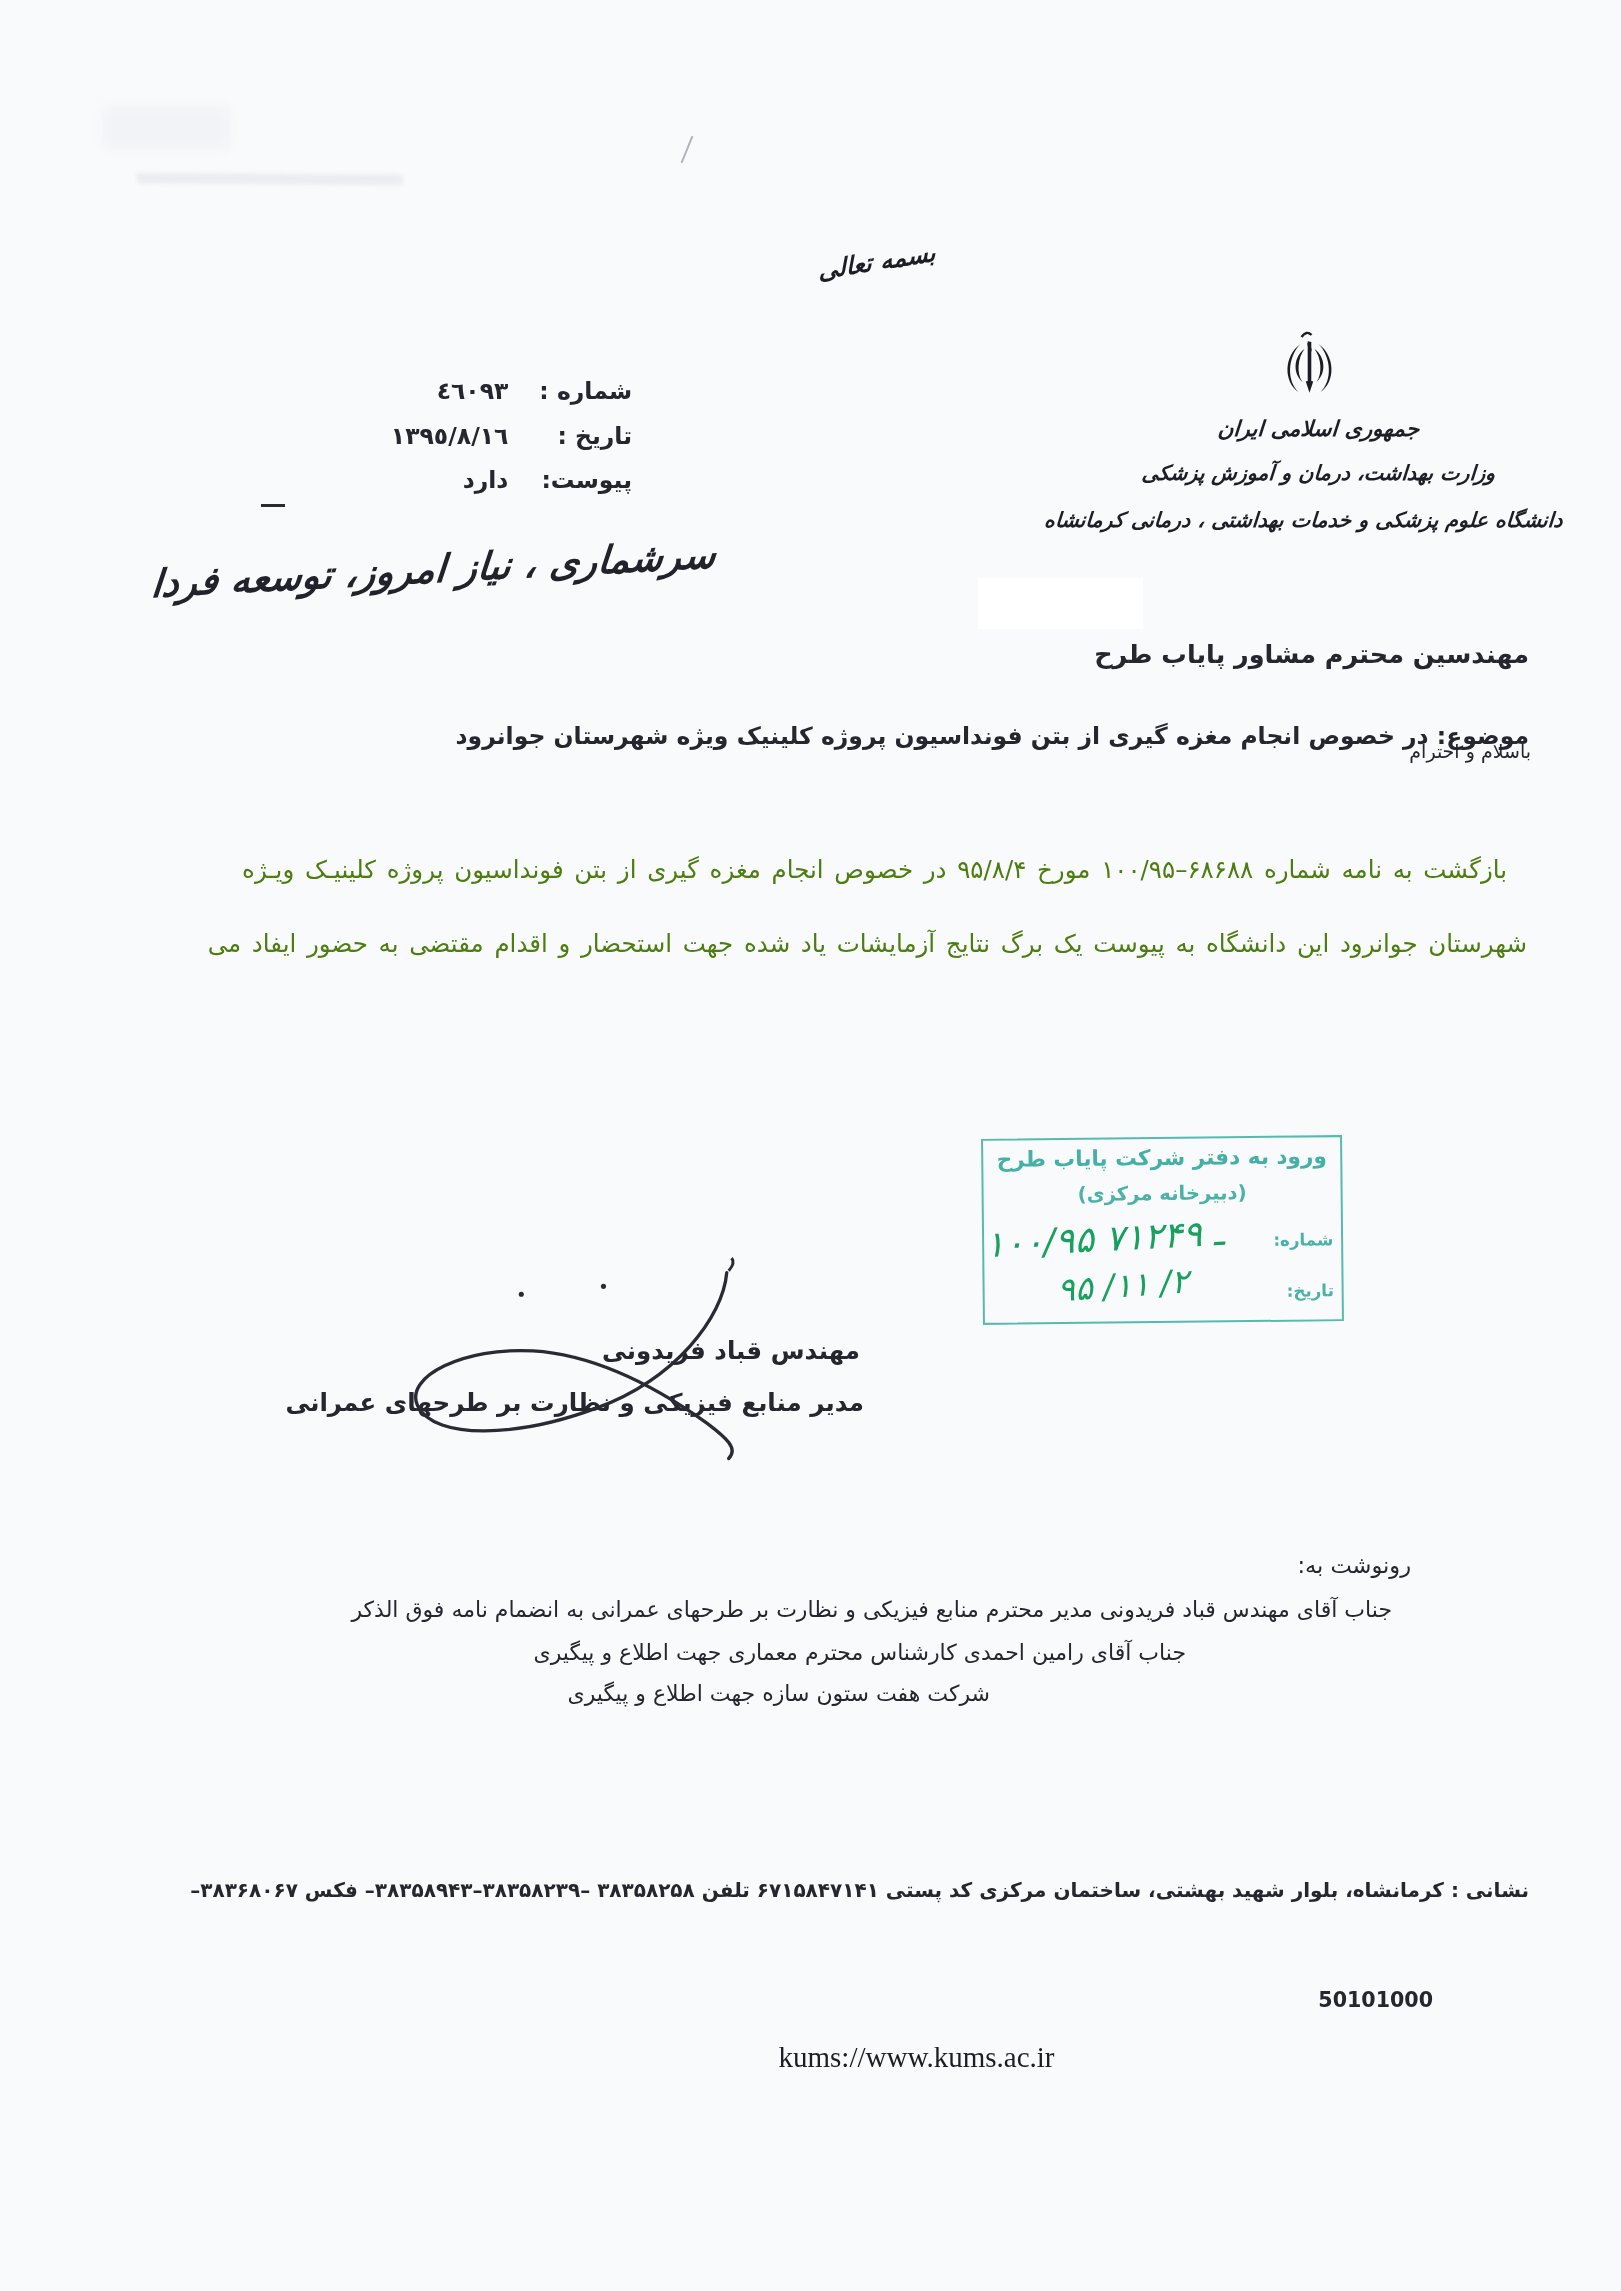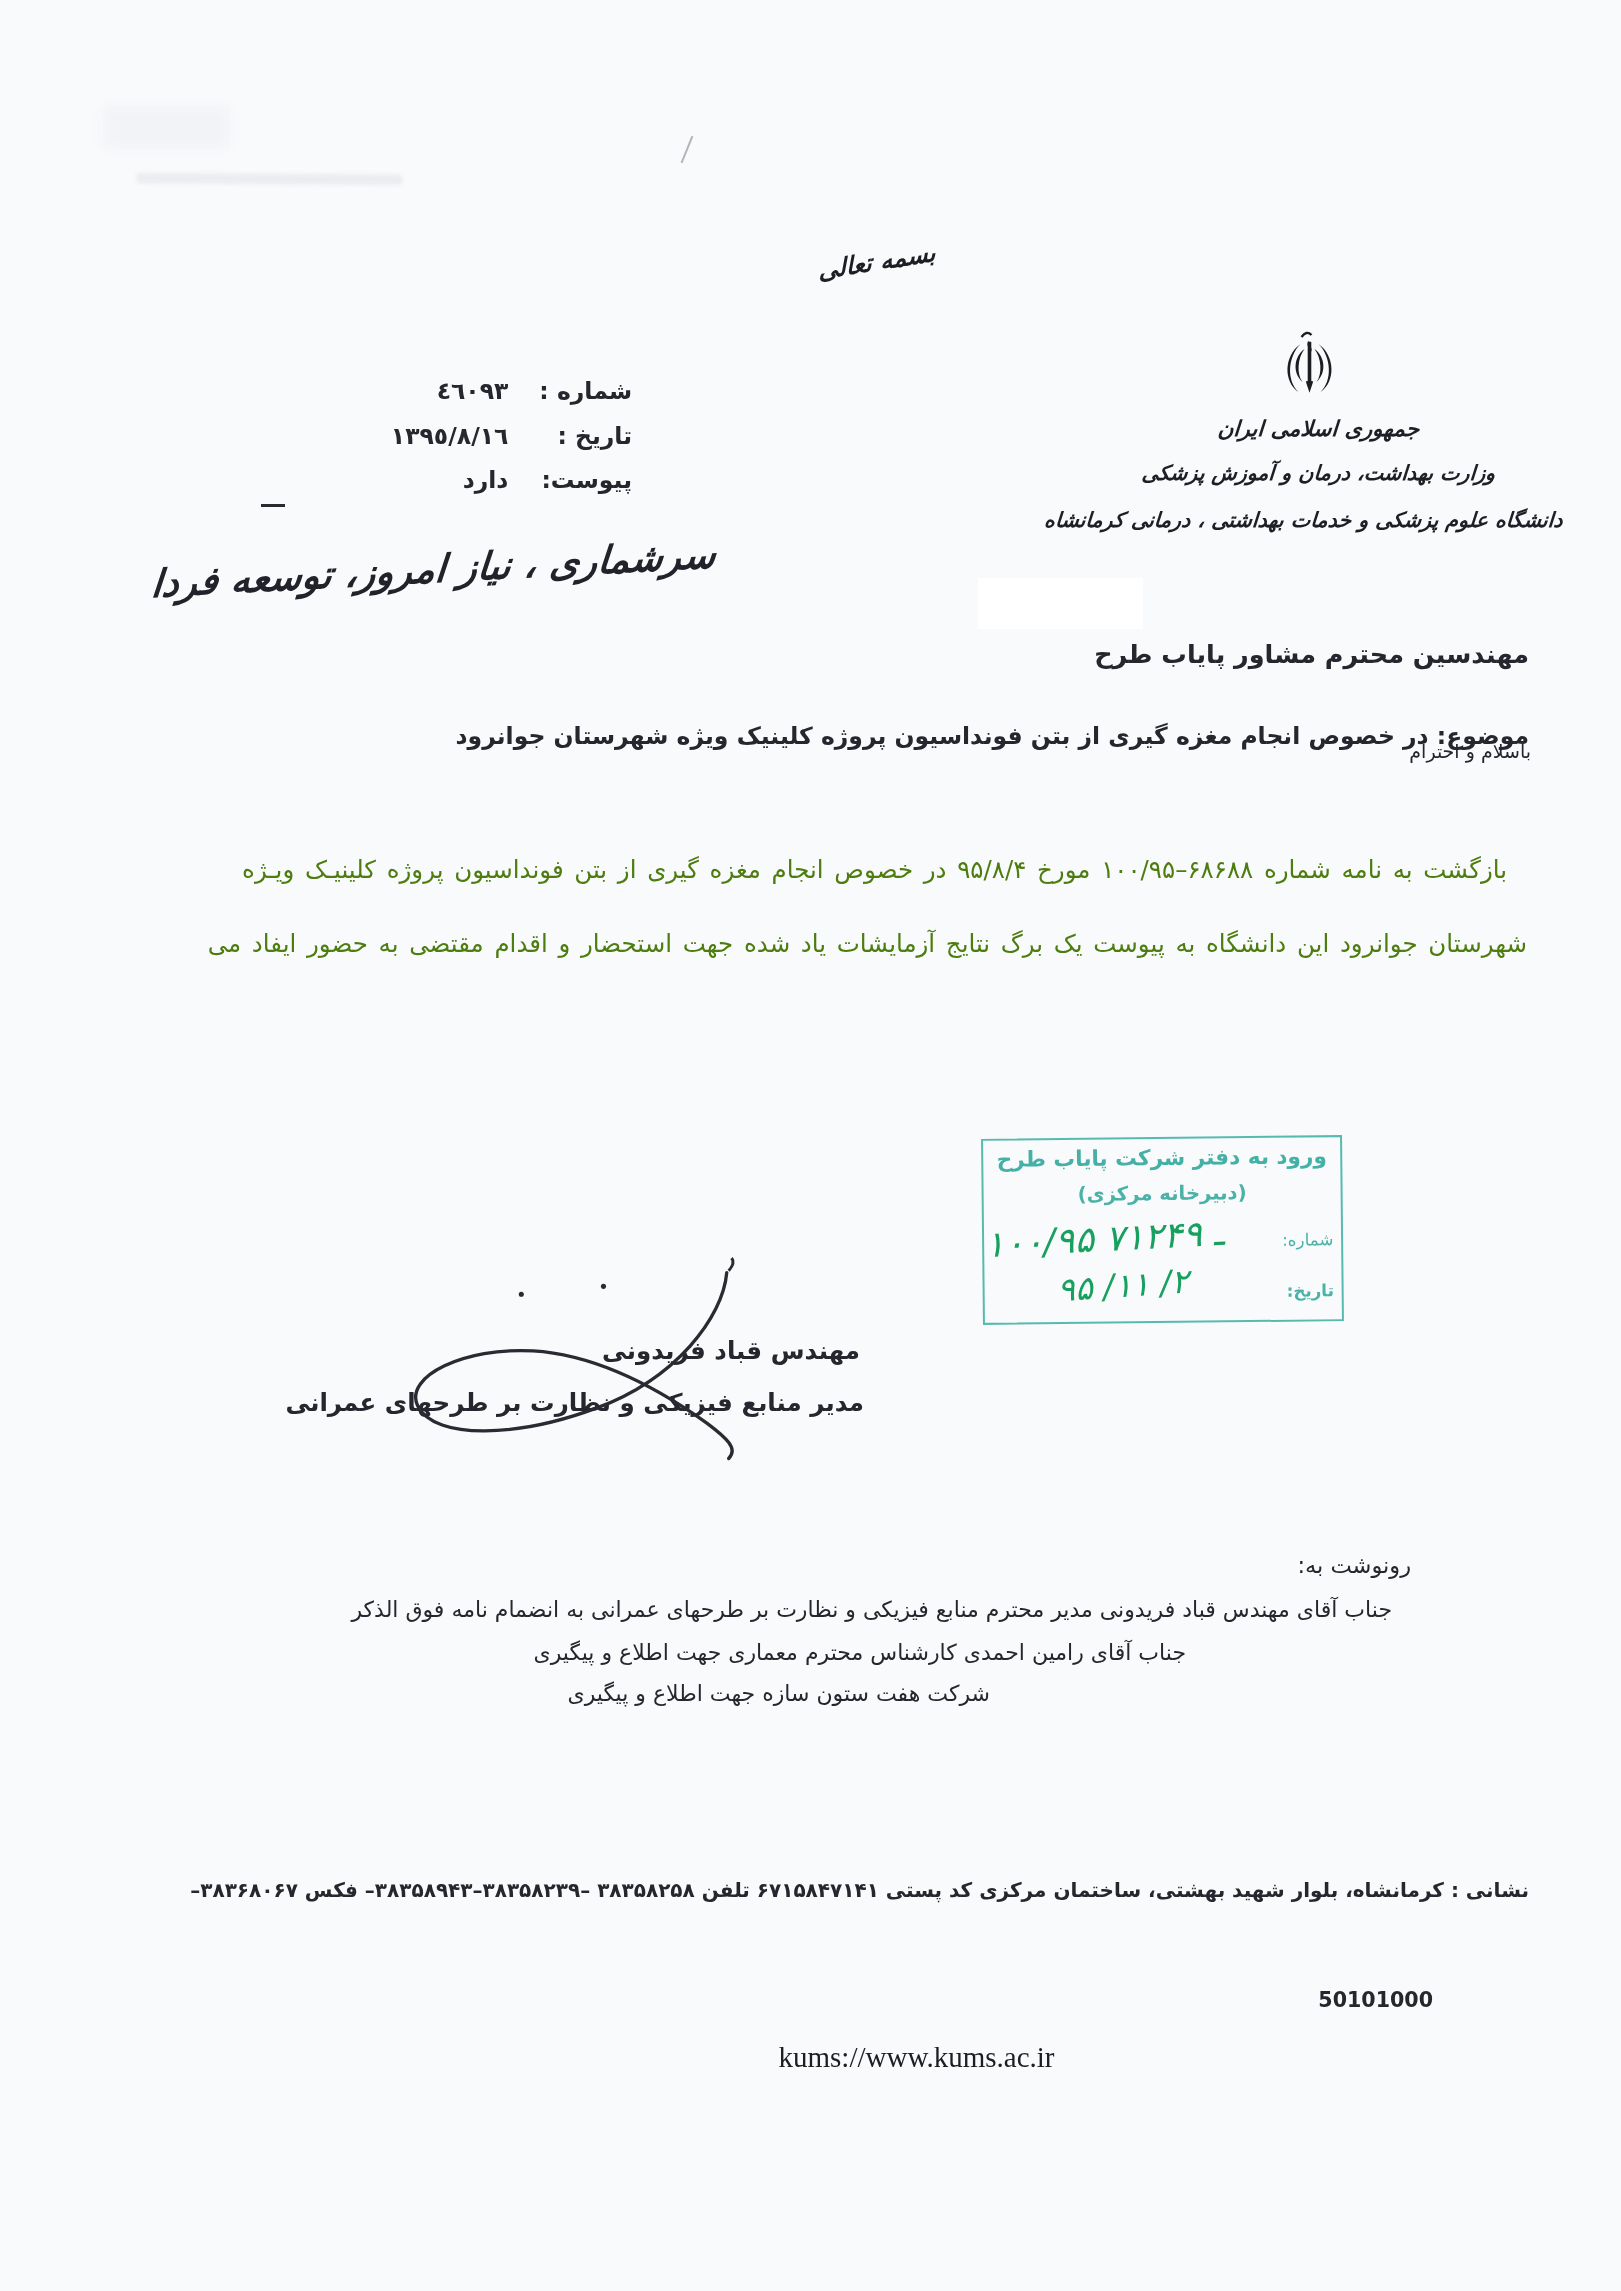--- a/index.html
+++ b/index.html
@@ -54,21 +54,21 @@
   .b3{top:1004px;}
   
   .stamp{
     left:982px;top:1137px;width:361px;height:186px;
     border:2.9px solid rgba(46,170,158,.8);
     transform:rotate(-0.6deg);
     box-sizing:border-box;
   }
   .stamp .t1{position:absolute;top:5.9px;left:0;width:100%;text-align:center;font-size:21.6px;font-weight:bold;color:rgba(43,165,152,.88);white-space:nowrap;}
   .stamp .t2{position:absolute;top:43px;left:0;width:100%;text-align:center;font-size:19.6px;font-weight:bold;color:rgba(43,165,152,.85);white-space:nowrap;}
-  .stamp .lab1{position:absolute;top:92px;right:7.8px;font-size:16.7px;font-weight:normal;color:rgba(43,165,152,.85);}
+  .stamp .lab1{position:absolute;top:92px;right:7.8px;font-size:16.7px;font-weight:bold;color:rgba(43,165,152,.85);}
   .stamp .lab2{position:absolute;top:143px;right:7.8px;font-size:16.7px;font-weight:bold;color:rgba(43,165,152,.85);}
   .hand{direction:ltr;font-style:italic;color:#17a05e;white-space:nowrap;}
   .hand-num{left:985px;top:1218px;font-size:36px;transform:rotate(-3deg);letter-spacing:2px;}
   .hand-date{left:1057px;top:1266px;font-size:33px;transform:rotate(-4deg);letter-spacing:2.9px;}
   
   .sig-name{right:761px;top:1336px;font-size:24.5px;font-weight:bold;white-space:nowrap;}
   .sig-title{right:757px;top:1388px;font-size:24.5px;font-weight:bold;white-space:nowrap;}
   .sig-svg{left:384px;top:1257px;width:392px;height:225px;}
   
   .cc-label{right:210px;top:1552px;font-size:22.5px;white-space:nowrap;}

